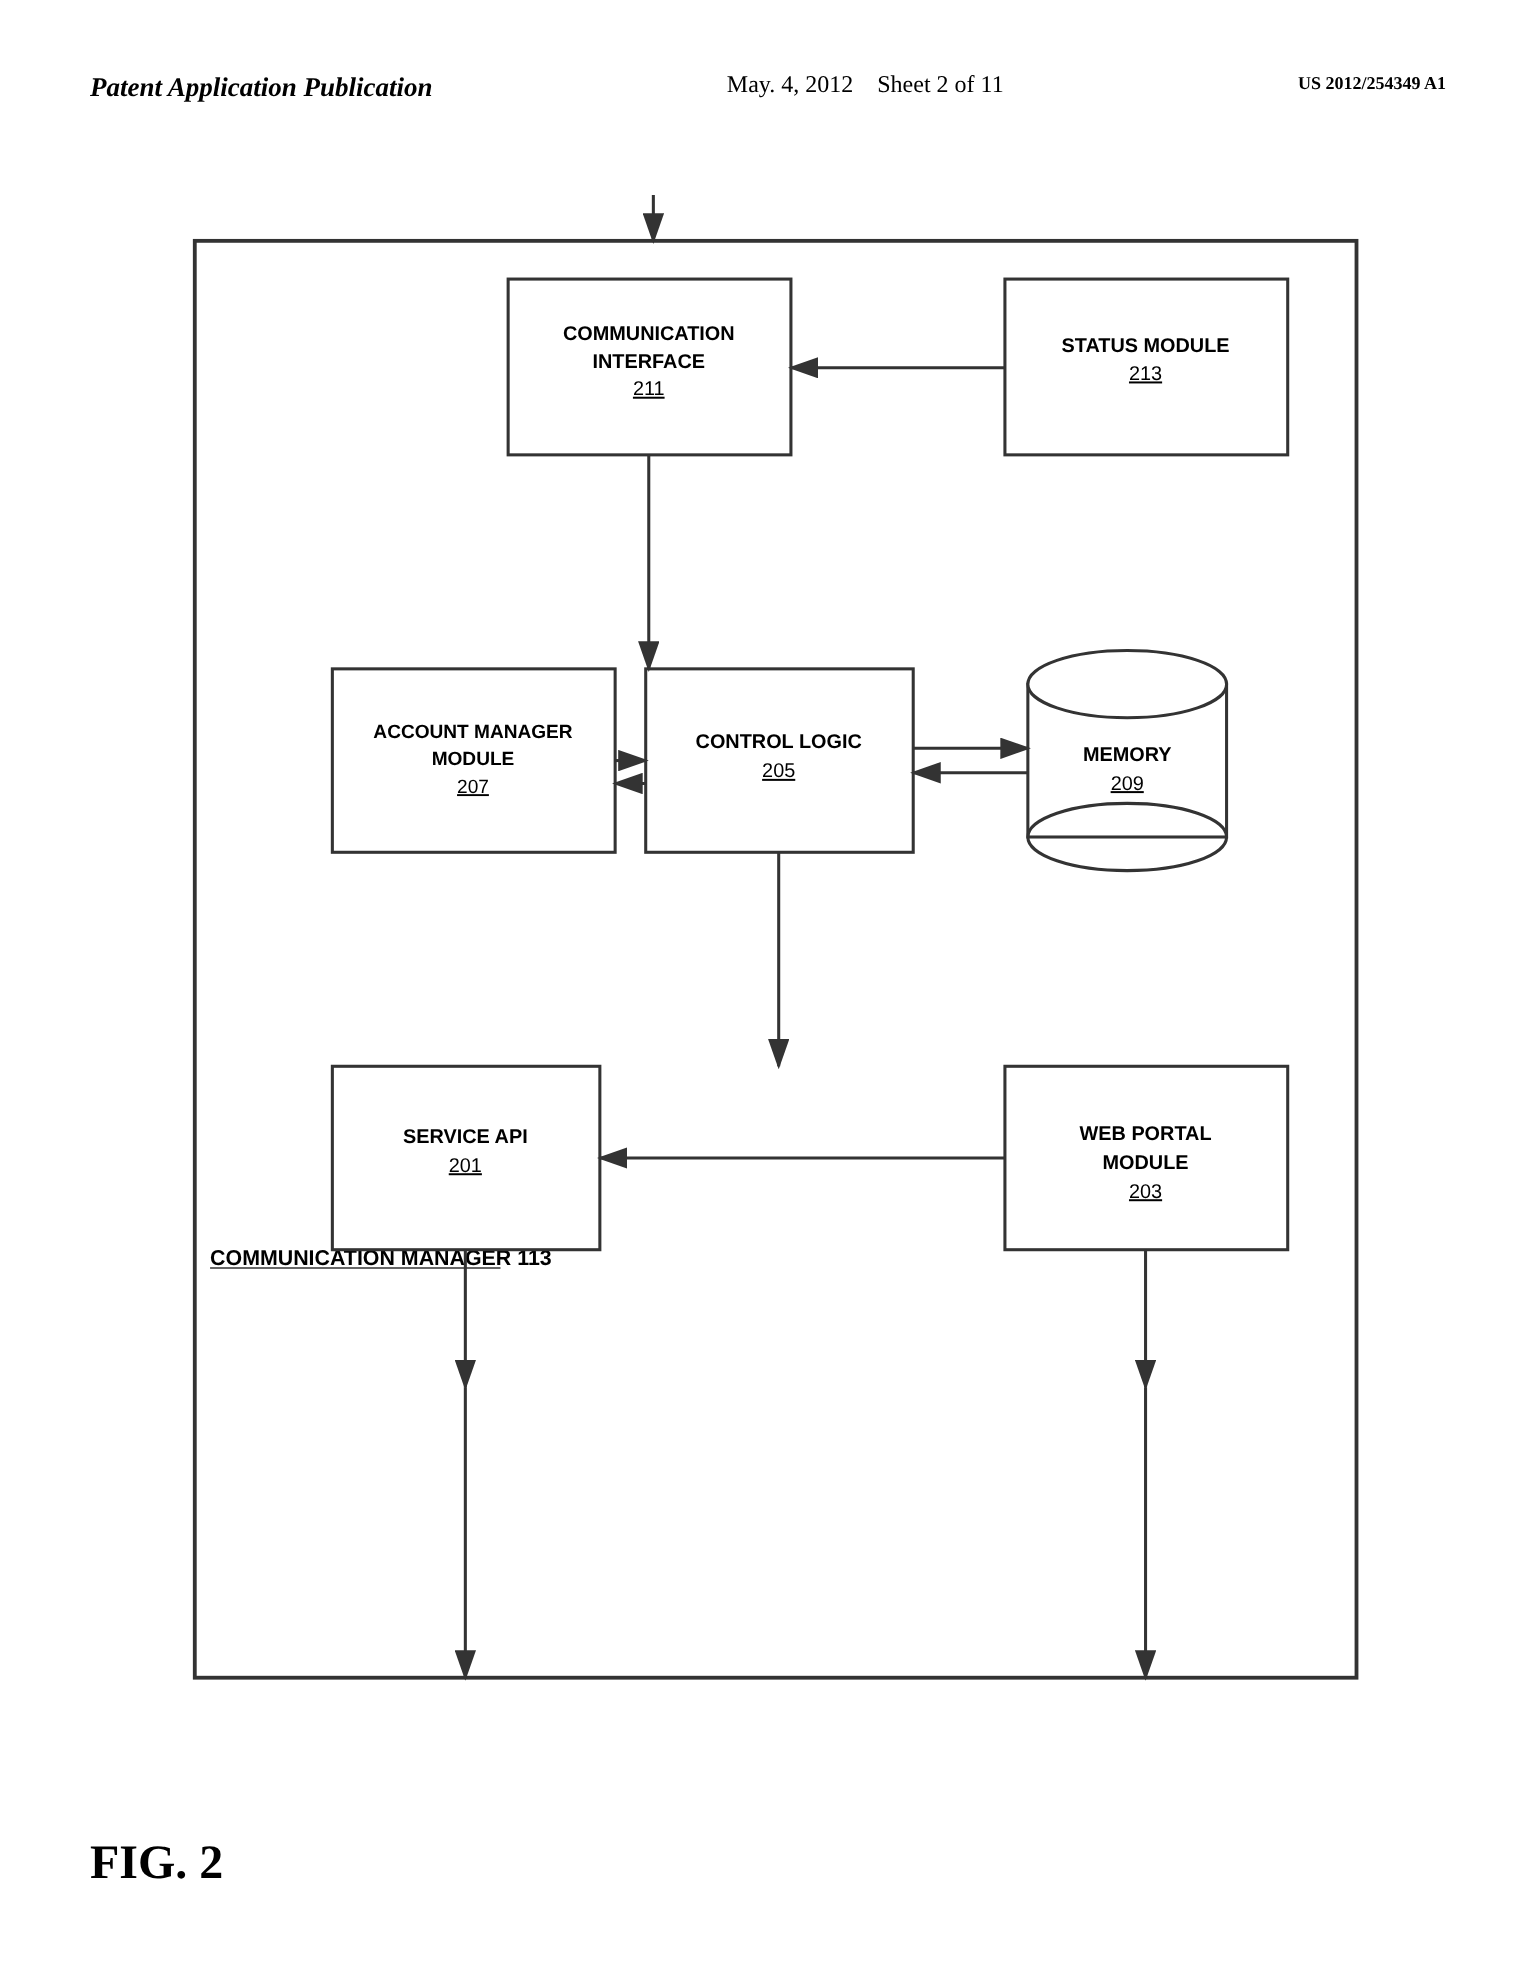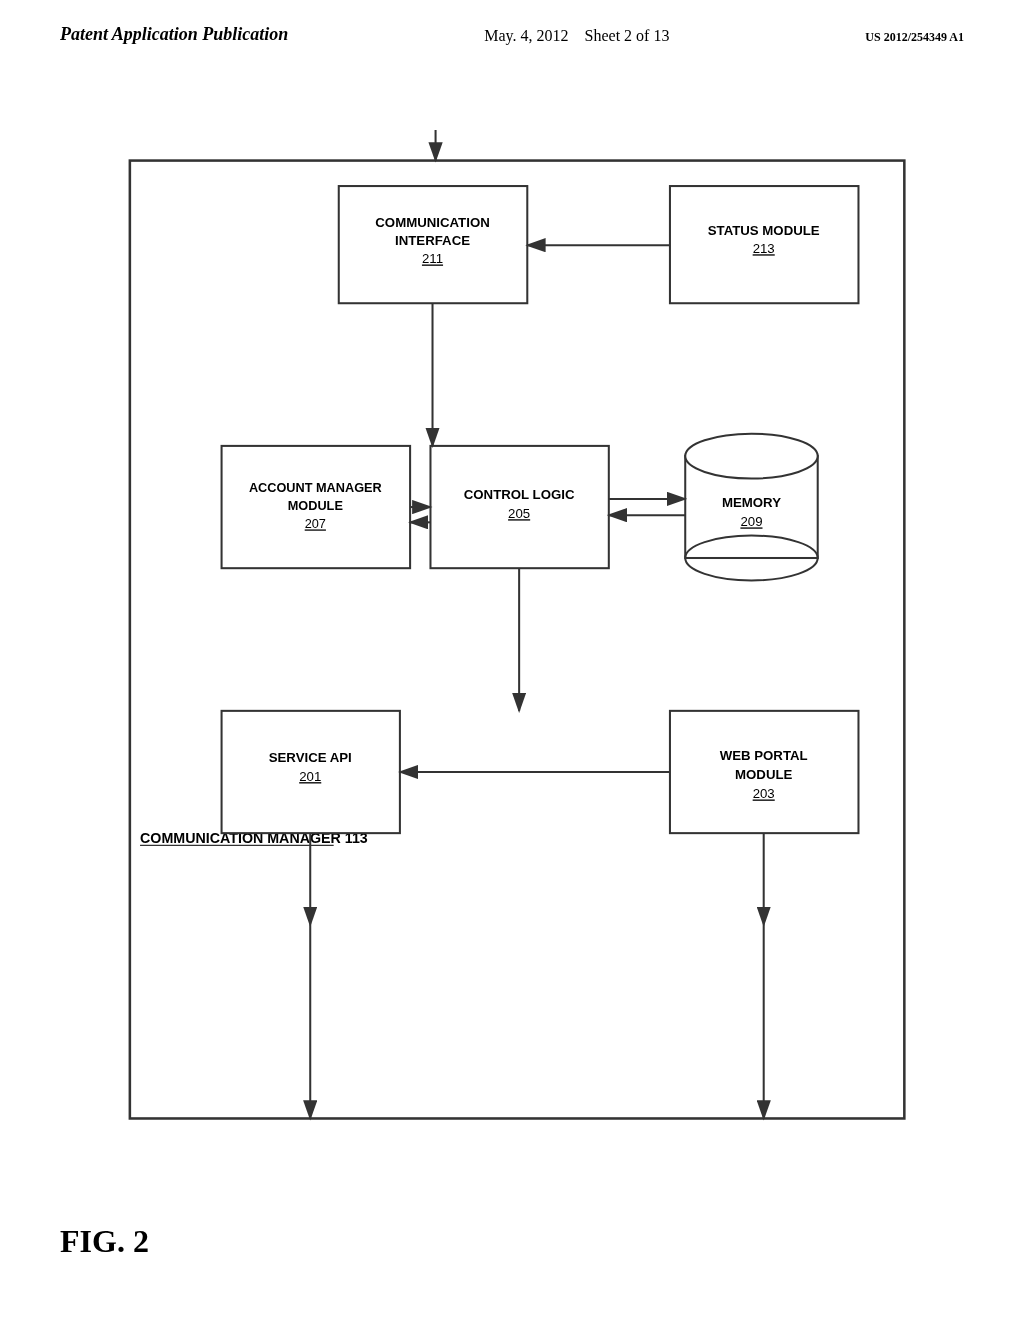--- a/index.html
+++ b/index.html
@@ -8,26 +8,26 @@
       height: 1320px;
       background: #ffffff;
       font-family: 'Times New Roman', Times, serif;
       position: relative;
       overflow: hidden;
     }
 
     
     .header {
       position: absolute;
-      top: 24px;
+      top: 48px;
       left: 60px;
       right: 60px;
       display: flex;
       justify-content: space-between;
-      align-items: flex-end;
+      align-items: flex-start;
     }
     .header-left {
       font-size: 18px;
       font-weight: bold;
       font-style: italic;
     }
     .header-center {
       font-size: 16px;
       text-align: center;
     }
@@ -60,21 +60,21 @@
       margin-top: 30px;
     }
   </style>
 </head>
 <body>
 
 <div class="header">
   <div class="header-left">Patent Application Publication</div>
   <div class="header-center">
     <span>May. 4, 2012</span>&nbsp;&nbsp;&nbsp;
-    <span>Sheet 2 of 13</span>
+    <span>Sheet 2 of 11</span>
   </div>
   <div class="header-right">US 2012/254349 A1</div>
 </div>
 
 <div class="fig-label">FIG. 2</div>
 
 <div class="diagram-area">
   <svg viewBox="0 0 870 1050" xmlns="http://www.w3.org/2000/svg">
 
     <rect x="60" y="30" width="760" height="940" fill="none" stroke="#333" stroke-width="2.5"></rect>

